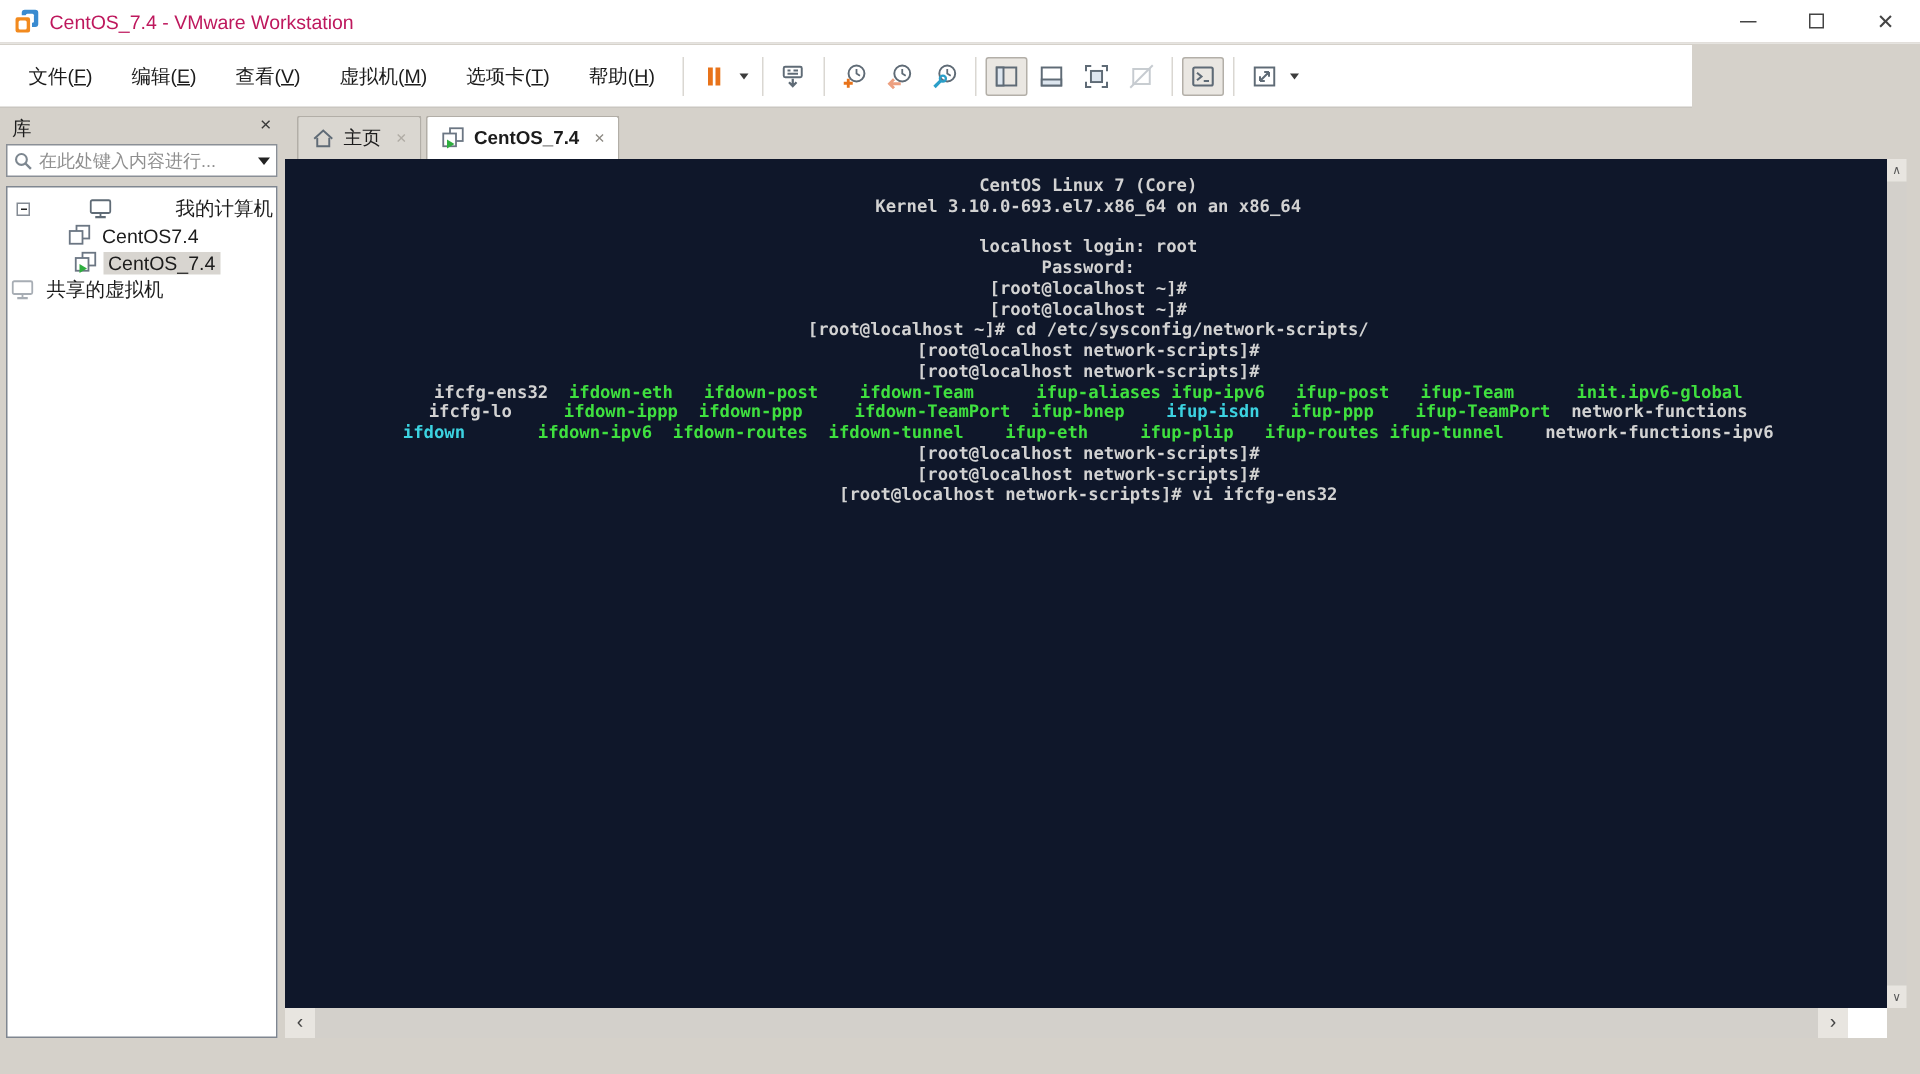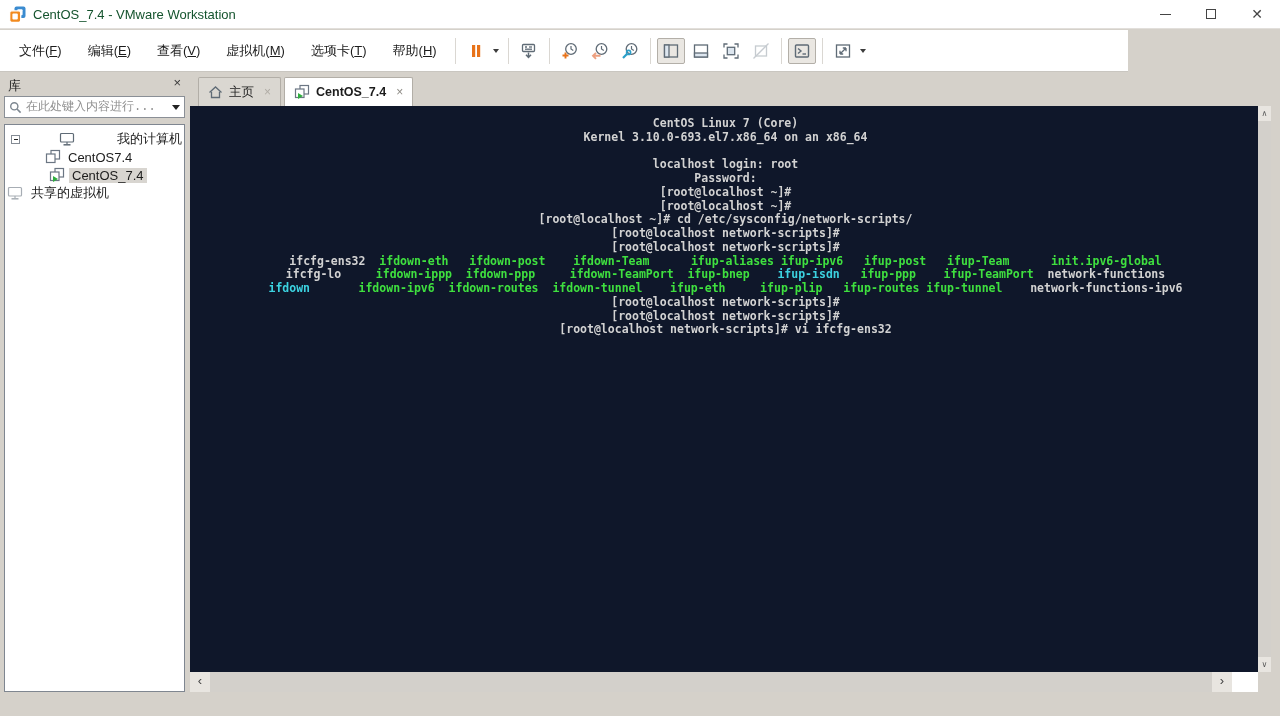--- a/index.html
+++ b/index.html
@@ -2,21 +2,21 @@
 <html><head>
 <meta charset="utf-8">
 <style>
   * { margin:0; padding:0; box-sizing:border-box; }
   html,body { width:1280px; height:716px; overflow:hidden; }
   body { font-family:"Liberation Sans","DejaVu Sans",sans-serif; background:#d5d1ca; position:relative; color:#1c1c1c; }
 
   
   #titlebar { position:absolute; left:0; top:0; width:1280px; height:29px; background:#fff; border-bottom:1px solid #e2dfdb; display:flex; align-items:center; }
   #logo { width:17px; height:17px; margin:0 7px 0 9px; }
-  #title-text { font-size:13px; color:#14532d; }
+  #title-text { font-size:13px; color:#be185d; }
   #win-controls { position:absolute; right:0; top:0; height:28px; display:flex; }
   .win-btn { width:46px; height:28px; display:flex; align-items:center; justify-content:center; color:#333; }
   .glyph-min { width:11px; height:0; border-top:1.4px solid #444; display:inline-block; }
   .glyph-max { width:10px; height:10px; border:1.4px solid #444; display:inline-block; }
   .glyph-close { font-size:14px; color:#444; line-height:1; }
 
   
   #menurow { position:absolute; left:0; top:30px; width:1128px; height:42px; background:#fff; border-bottom:1px solid #c9c6c0; display:flex; align-items:center; padding-left:6px; }
   .menu-item { font-size:13px; padding:0 13px; height:42px; line-height:42px; cursor:default; }
   .menu-item u { text-decoration:underline; }
@@ -25,21 +25,21 @@
   .tb-btn.pressed { background:#eae7e2; border-color:#b3afa8; }
   .tb-btn.disabled { opacity:.55; }
   .tb-btn svg { display:block; }
   .dd-arrow { width:0; height:0; border-left:3.5px solid transparent; border-right:3.5px solid transparent; border-top:4px solid #3c3c3c; margin:0 4px 0 2px; }
 
   
   #sidebar { position:absolute; left:0; top:72px; width:190px; height:620px; background:#d5d1ca; }
   #lib-header { position:absolute; left:8px; top:5px; font-size:13px; }
   #lib-close { position:absolute; right:9px; top:3px; font-size:13px; color:#3a3a3a; }
   #searchbox { position:absolute; left:4px; top:24px; width:181px; height:22px; background:#fff; border:1px solid #8a8f96; display:flex; align-items:center; padding:0 4px; }
-  #searchbox input { border:none; outline:none; flex:1; font-size:12px; min-width:0; font-family:Liberation Mono, monospace; color:#333; }
+  #searchbox input { border:none; outline:none; flex:1; font-size:12px; min-width:0; font-family:Liberation Sans, sans-serif; color:#333; }
   #searchbox input::placeholder { color:#8f8f8f; }
   #search-dd { width:0; height:0; border-left:4px solid transparent; border-right:4px solid transparent; border-top:5px solid #222; }
   #tree-panel { position:absolute; left:4px; top:52px; width:181px; bottom:0; background:#fff; border:1px solid #7f8690; padding-top:5px; }
   .tree-row { display:flex; align-items:center; height:18px; font-size:13px; white-space:nowrap; }
   .expander { width:9px; height:9px; border:1px solid #848b94; background:#fff; position:relative; margin-right:5px; flex:none; }
   .expander::after { content:""; position:absolute; left:1.5px; top:3px; width:4px; border-top:1px solid #222; }
   .tree-icon { flex:none; margin-right:4px; display:flex; }
   .tree-label { padding:0 3px; }
   .tree-label.sel { background:#d8d5d0; }
 

